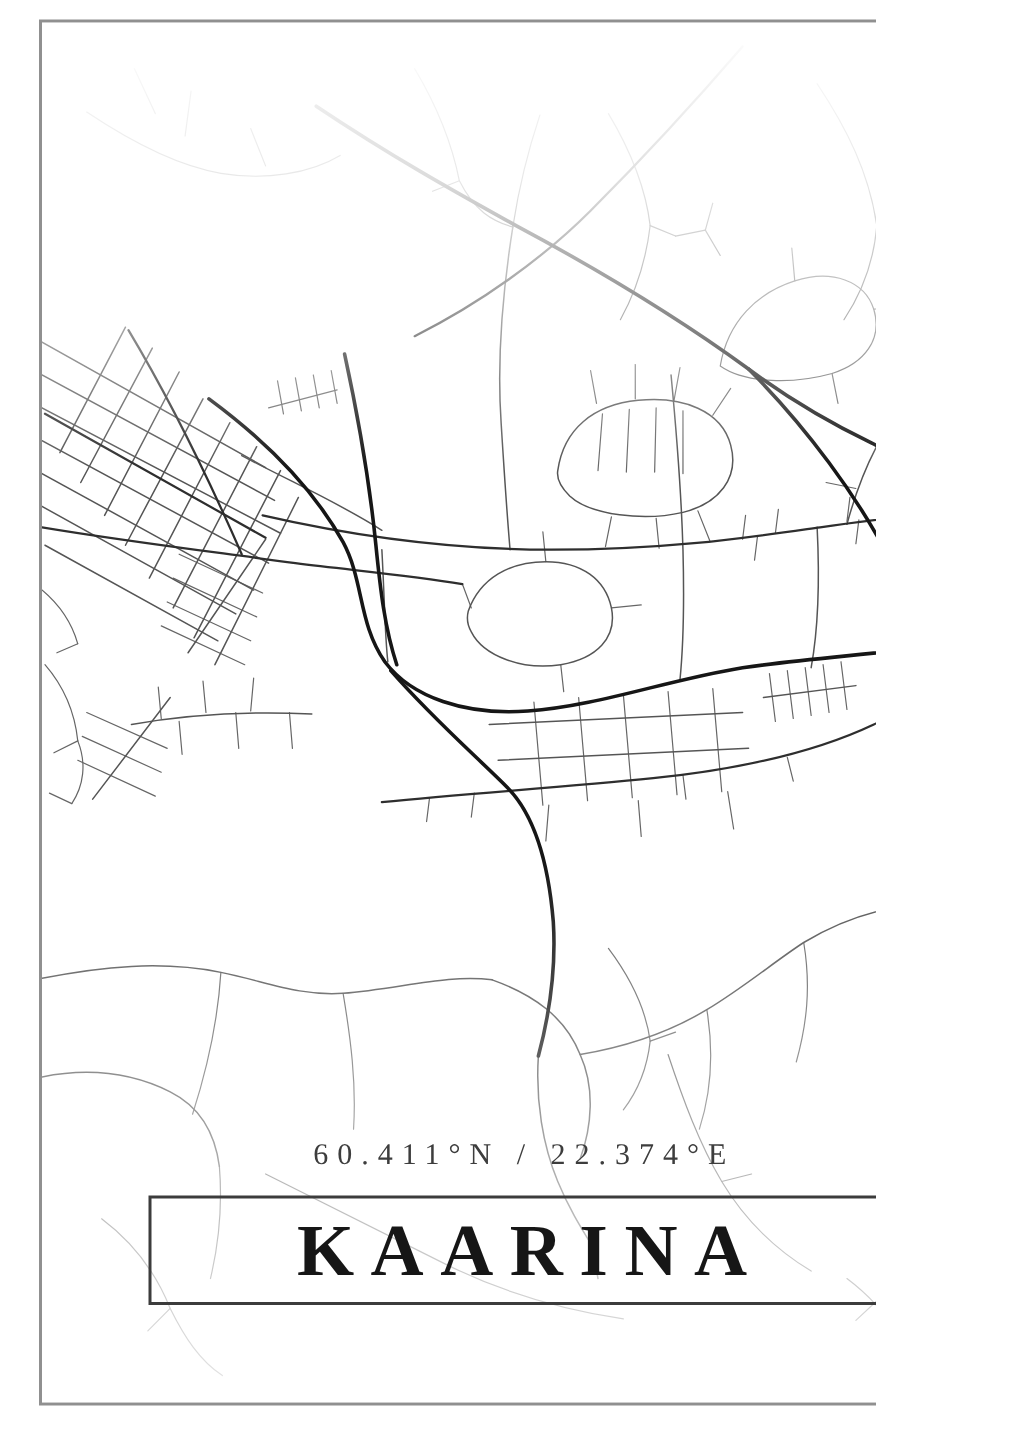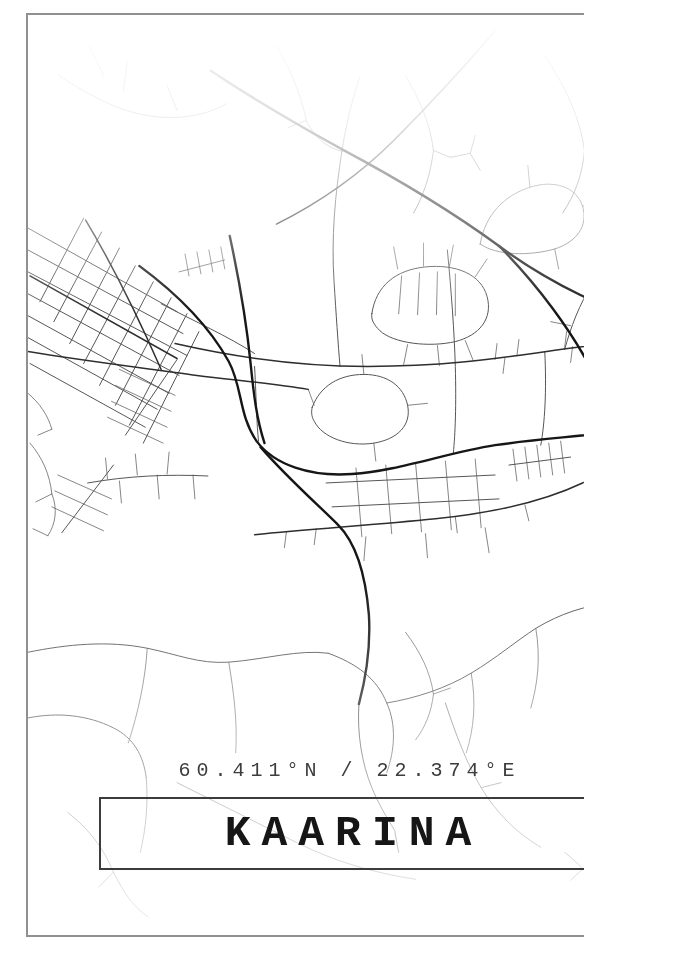--- a/index.html
+++ b/index.html
@@ -1,21 +1,21 @@
 <!DOCTYPE html>
 <html style="--background: #ffffff; --frame-border: #909090; --box-border: #3c3c3c; --title-color: #161616; --coords-color: #3d3d3d; --road-motorway: #161616; --road-major: #2e2e2e; --road-minor: #555555; --road-lane: #666666;"><head>
 <meta charset="utf-8">
 <style>
   html, body { margin: 0; padding: 0; background: #ffffff; }
   .poster {
     position: relative;
     width: 584px;
     height: 957px;
     background: var(--background, #ffffff);
-    font-family: Liberation Mono, monospace;
+    font-family: Liberation Serif, serif;
     overflow: hidden;
   }
   .frame {
     position: absolute;
     left: 26px;
     top: 13px;
     width: 641px;
     height: 924px;
     border: 2px solid var(--frame-border, #909090);
     box-sizing: border-box;
@@ -45,21 +45,21 @@
     width: 498px;
     height: 73px;
     box-sizing: border-box;
     border: 2px solid var(--box-border, #3c3c3c);
     background: transparent;
     display: flex;
     align-items: center;
     justify-content: center;
   }
   .title {
-    font-size: 43px;
+    font-size: 49px;
     font-weight: bold;
     letter-spacing: 11px;
     text-indent: 11px;
     color: var(--title-color, #161616);
     white-space: nowrap;
   }
 </style>
 </head>
 <body>
 

